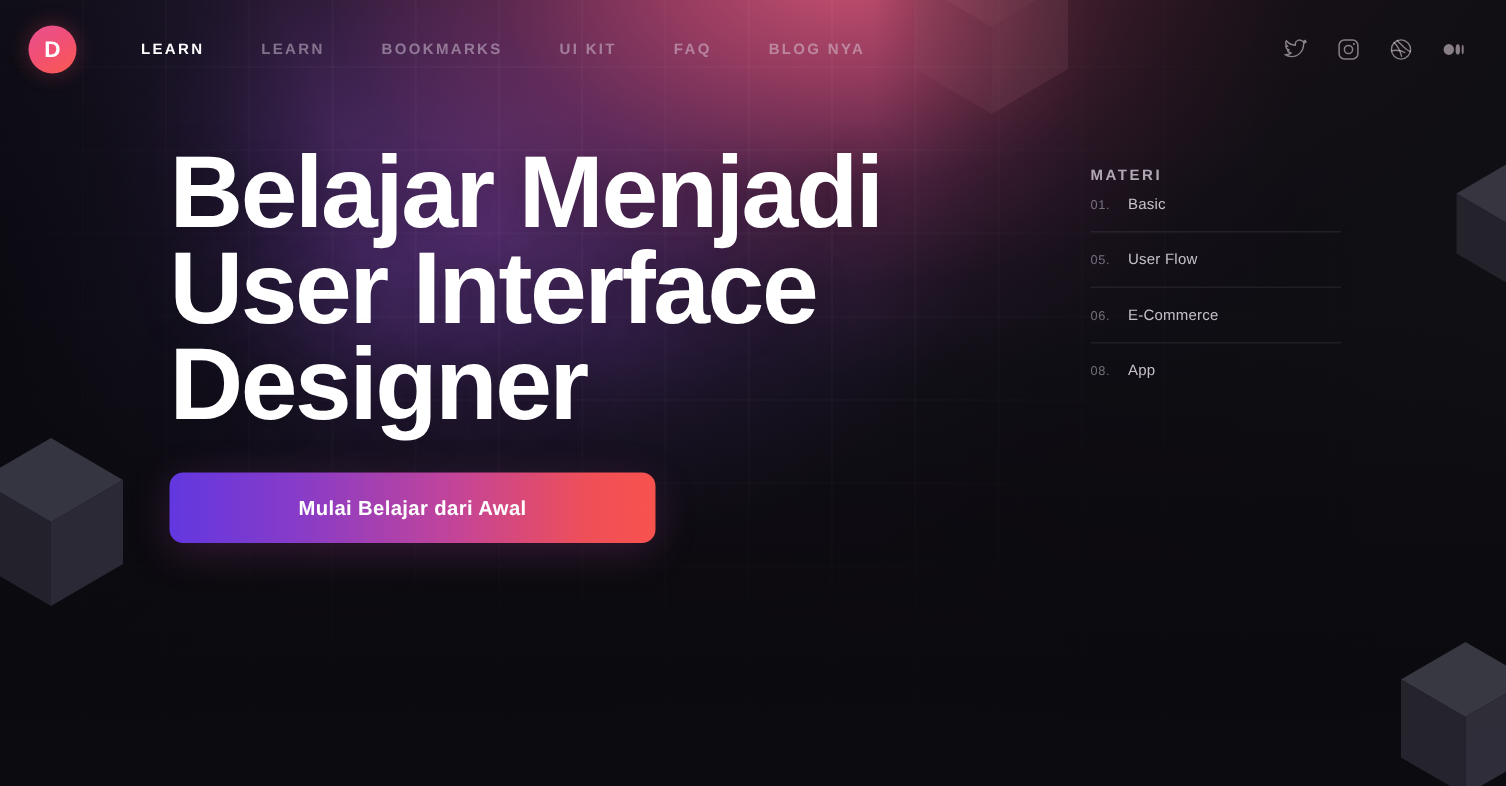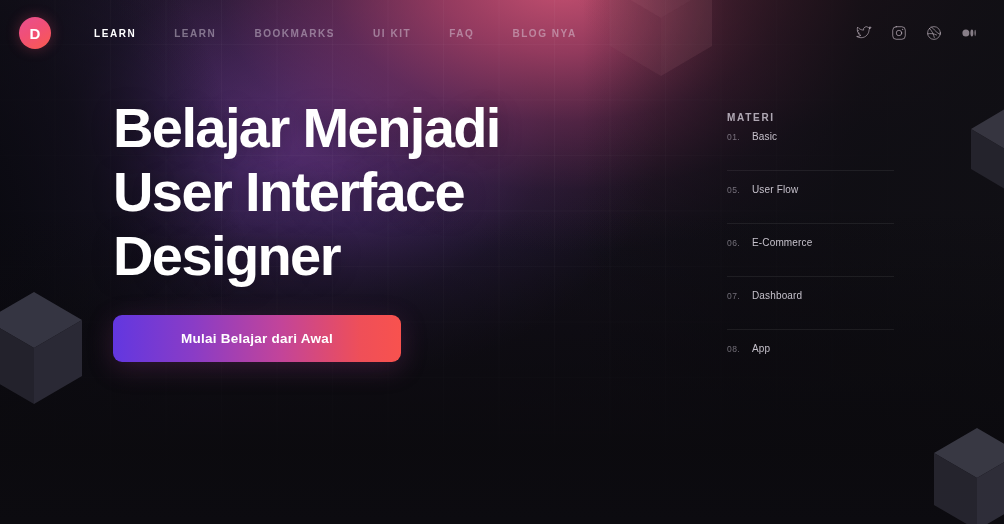--- a/index.html
+++ b/index.html
@@ -156,40 +156,40 @@
 
   
   #hero {
     position:absolute;
     left:113px; top:96px;
     width:530px;
     z-index:5;
   }
   #headline {
     font-family:"Liberation Sans", sans-serif;
-    font-size:56px;
+    font-size:68px;
     line-height:64px;
     font-weight:bold;
     color:#ffffff;
     letter-spacing:-1.6px;
     white-space:pre-line;
     text-shadow:0 2px 24px rgba(0,0,0,0.28);
   }
   #hero-desc {
     margin-top:20px;
     font-size:13.5px;
     line-height:20.5px;
     color:rgba(215,210,222,0.80);
     white-space:pre-line;
     letter-spacing:0.1px;
     max-width:290px;
   }
   #cta-button {
     margin-top:27px;
-    width:288px; height:47px;
+    width:324px; height:47px;
     border:none; border-radius:9px;
     background:linear-gradient(90deg,#6237e0 0%, #8a3cc6 28%, #c2449a 58%, #ef4f58 86%, #f8524e 100%);
     color:#ffffff;
     font-size:13.5px;
     font-weight:bold;
     letter-spacing:0.25px;
     font-family:"Liberation Sans", sans-serif;
     cursor:pointer;
     display:flex; align-items:center; justify-content:center;
     box-shadow:0 6px 26px rgba(160,60,140,0.26);
@@ -204,21 +204,21 @@
   }
   #materi-title {
     font-size:10px;
     font-weight:bold;
     letter-spacing:1.7px;
     color:rgba(226,220,232,0.74);
     margin-bottom:8px;
   }
   .materi-item {
     display:flex; align-items:baseline;
-    padding:0 0 28px 0;
+    padding:0 0 12px 0;
     border-bottom:1px solid rgba(255,255,255,0.072);
     margin-bottom:13px;
     cursor:pointer;
   }
   .materi-item:last-child { border-bottom:none; margin-bottom:0; padding-bottom:0; }
   .materi-num {
     font-size:8.5px;
     letter-spacing:0.4px;
     color:rgba(210,204,218,0.50);
     width:25px;
@@ -339,22 +339,18 @@
     </div>
     <div class="materi-item">
       <span class="materi-num">05.</span>
       <span class="materi-label">User Flow</span>
     </div>
     <div class="materi-item">
       <span class="materi-num">06.</span>
       <span class="materi-label">E-Commerce</span>
     </div>
     <div class="materi-item">
-      <span class="materi-num">07.</span>
-      <span class="materi-label">Dashboard</span>
-    </div>
-    <div class="materi-item">
       <span class="materi-num">08.</span>
       <span class="materi-label">App</span>
     </div>
   </div>
 
 </div>
 
 </body></html>

